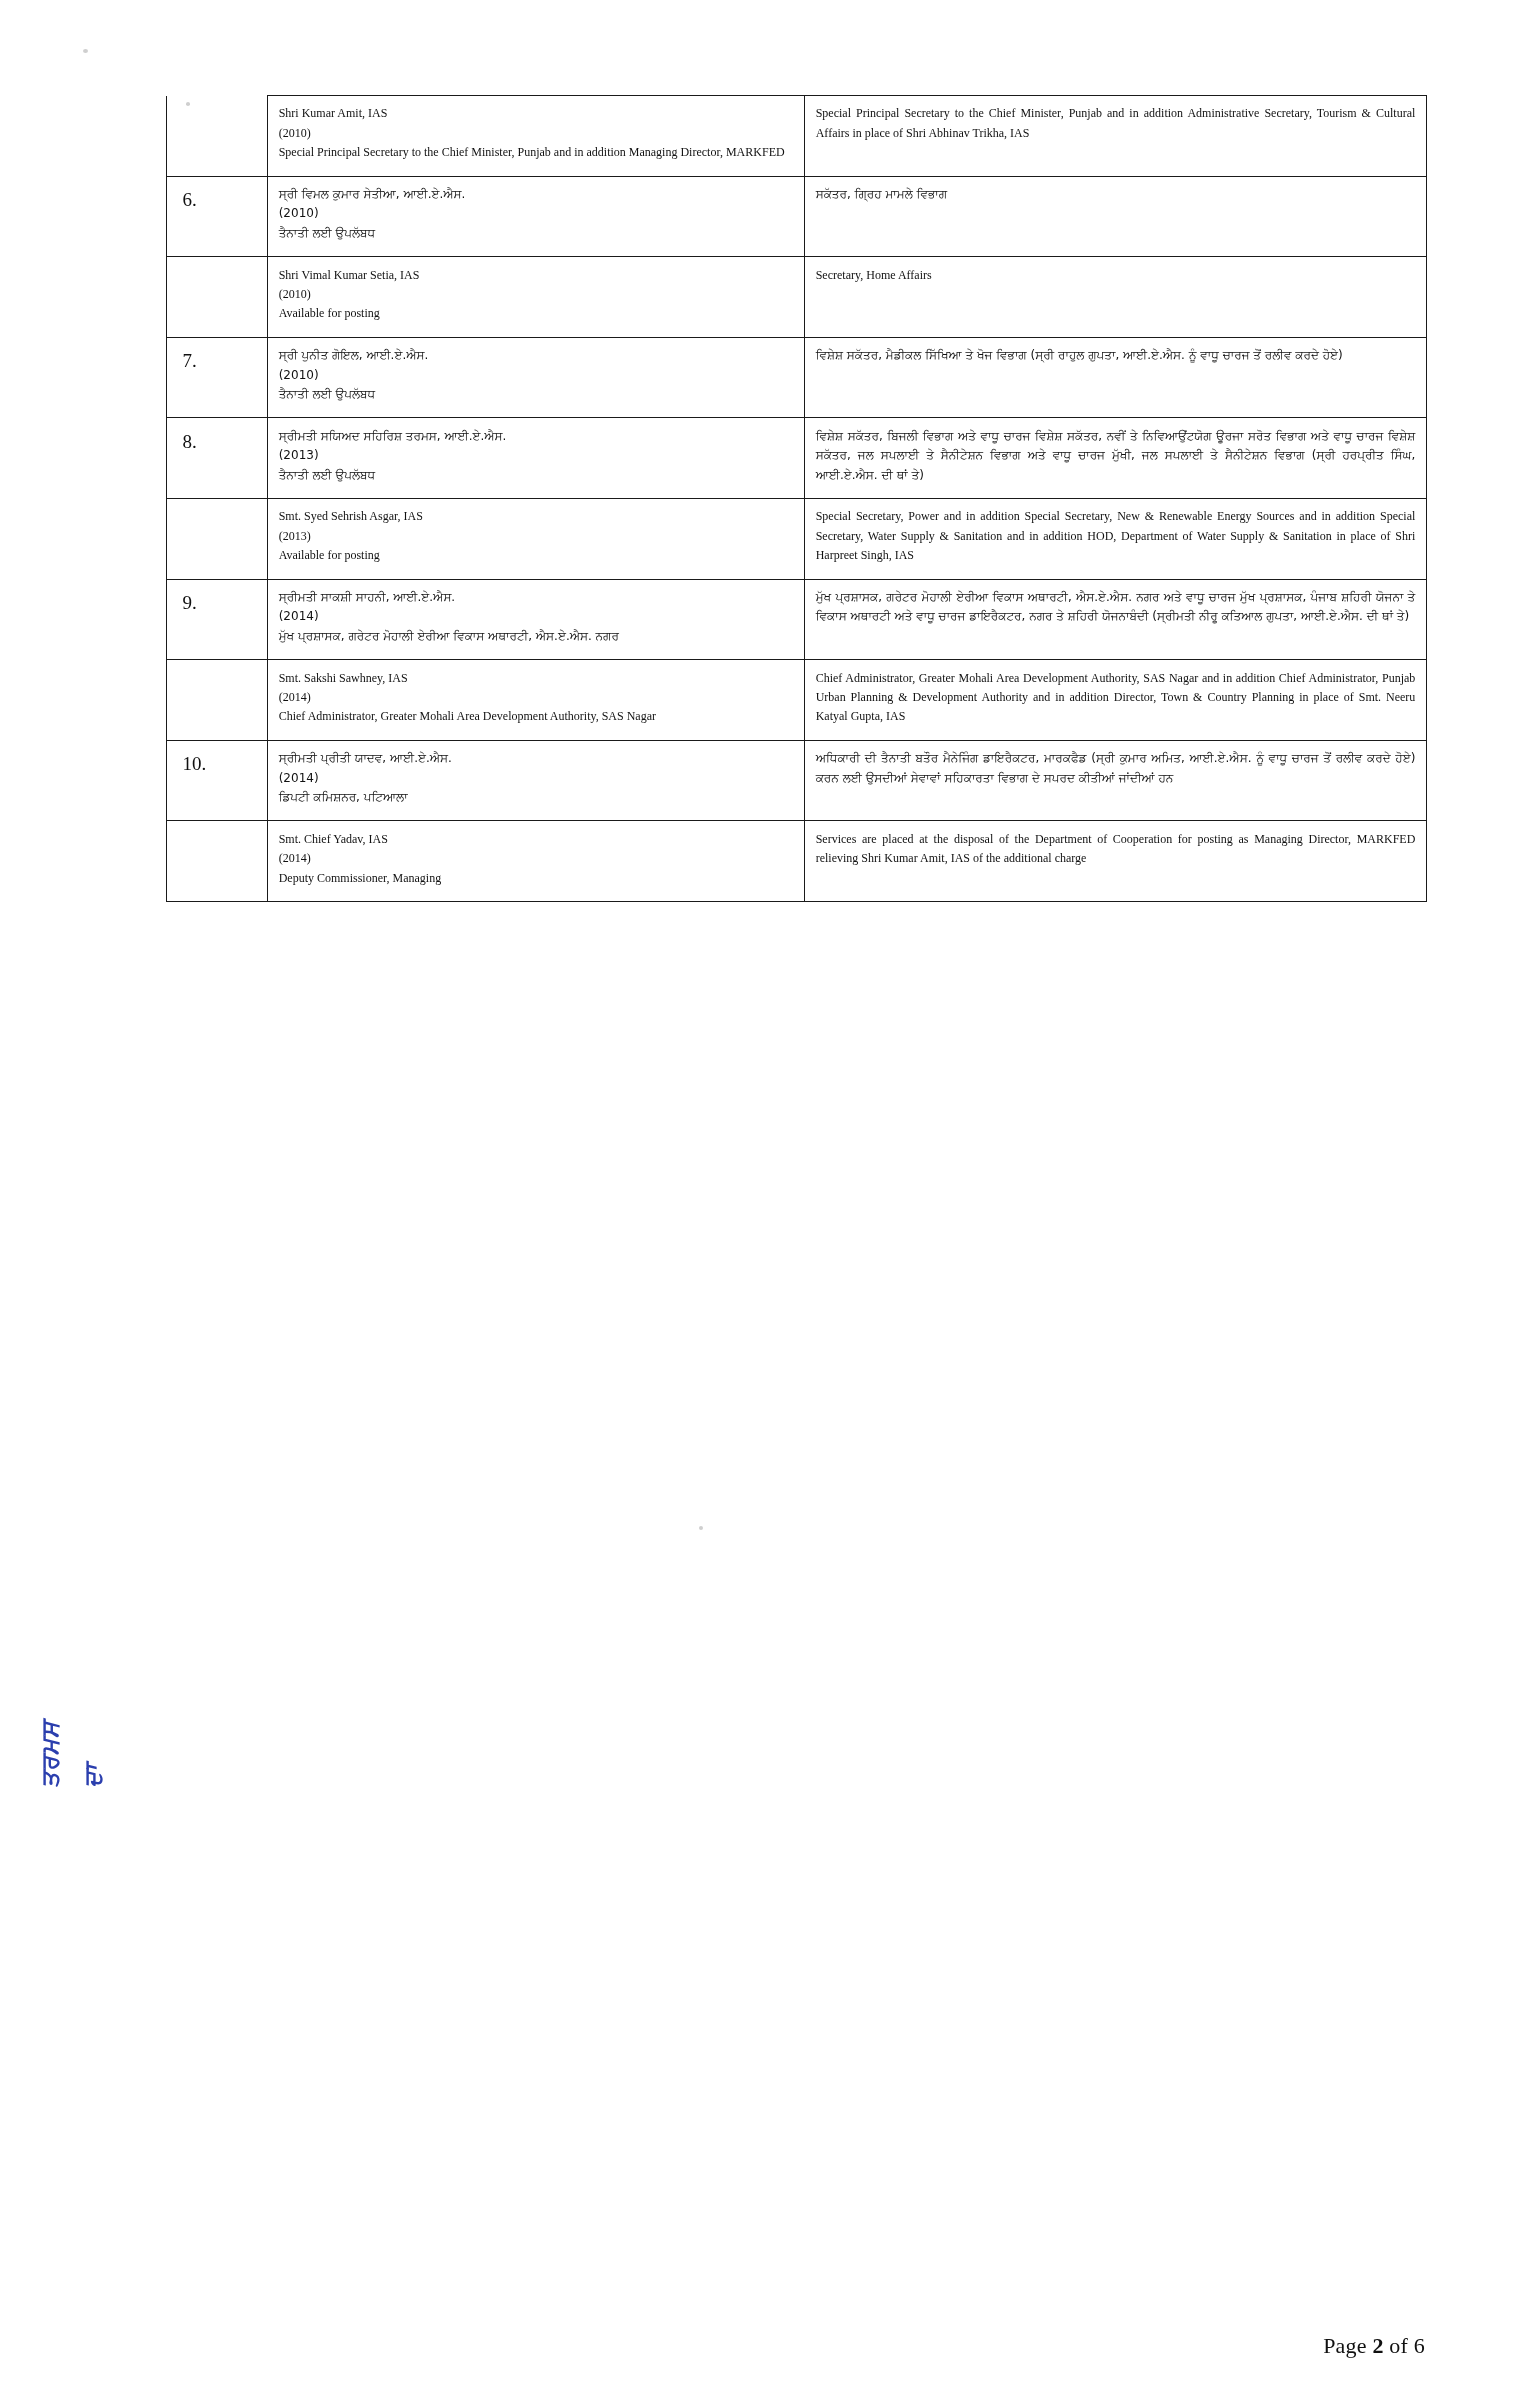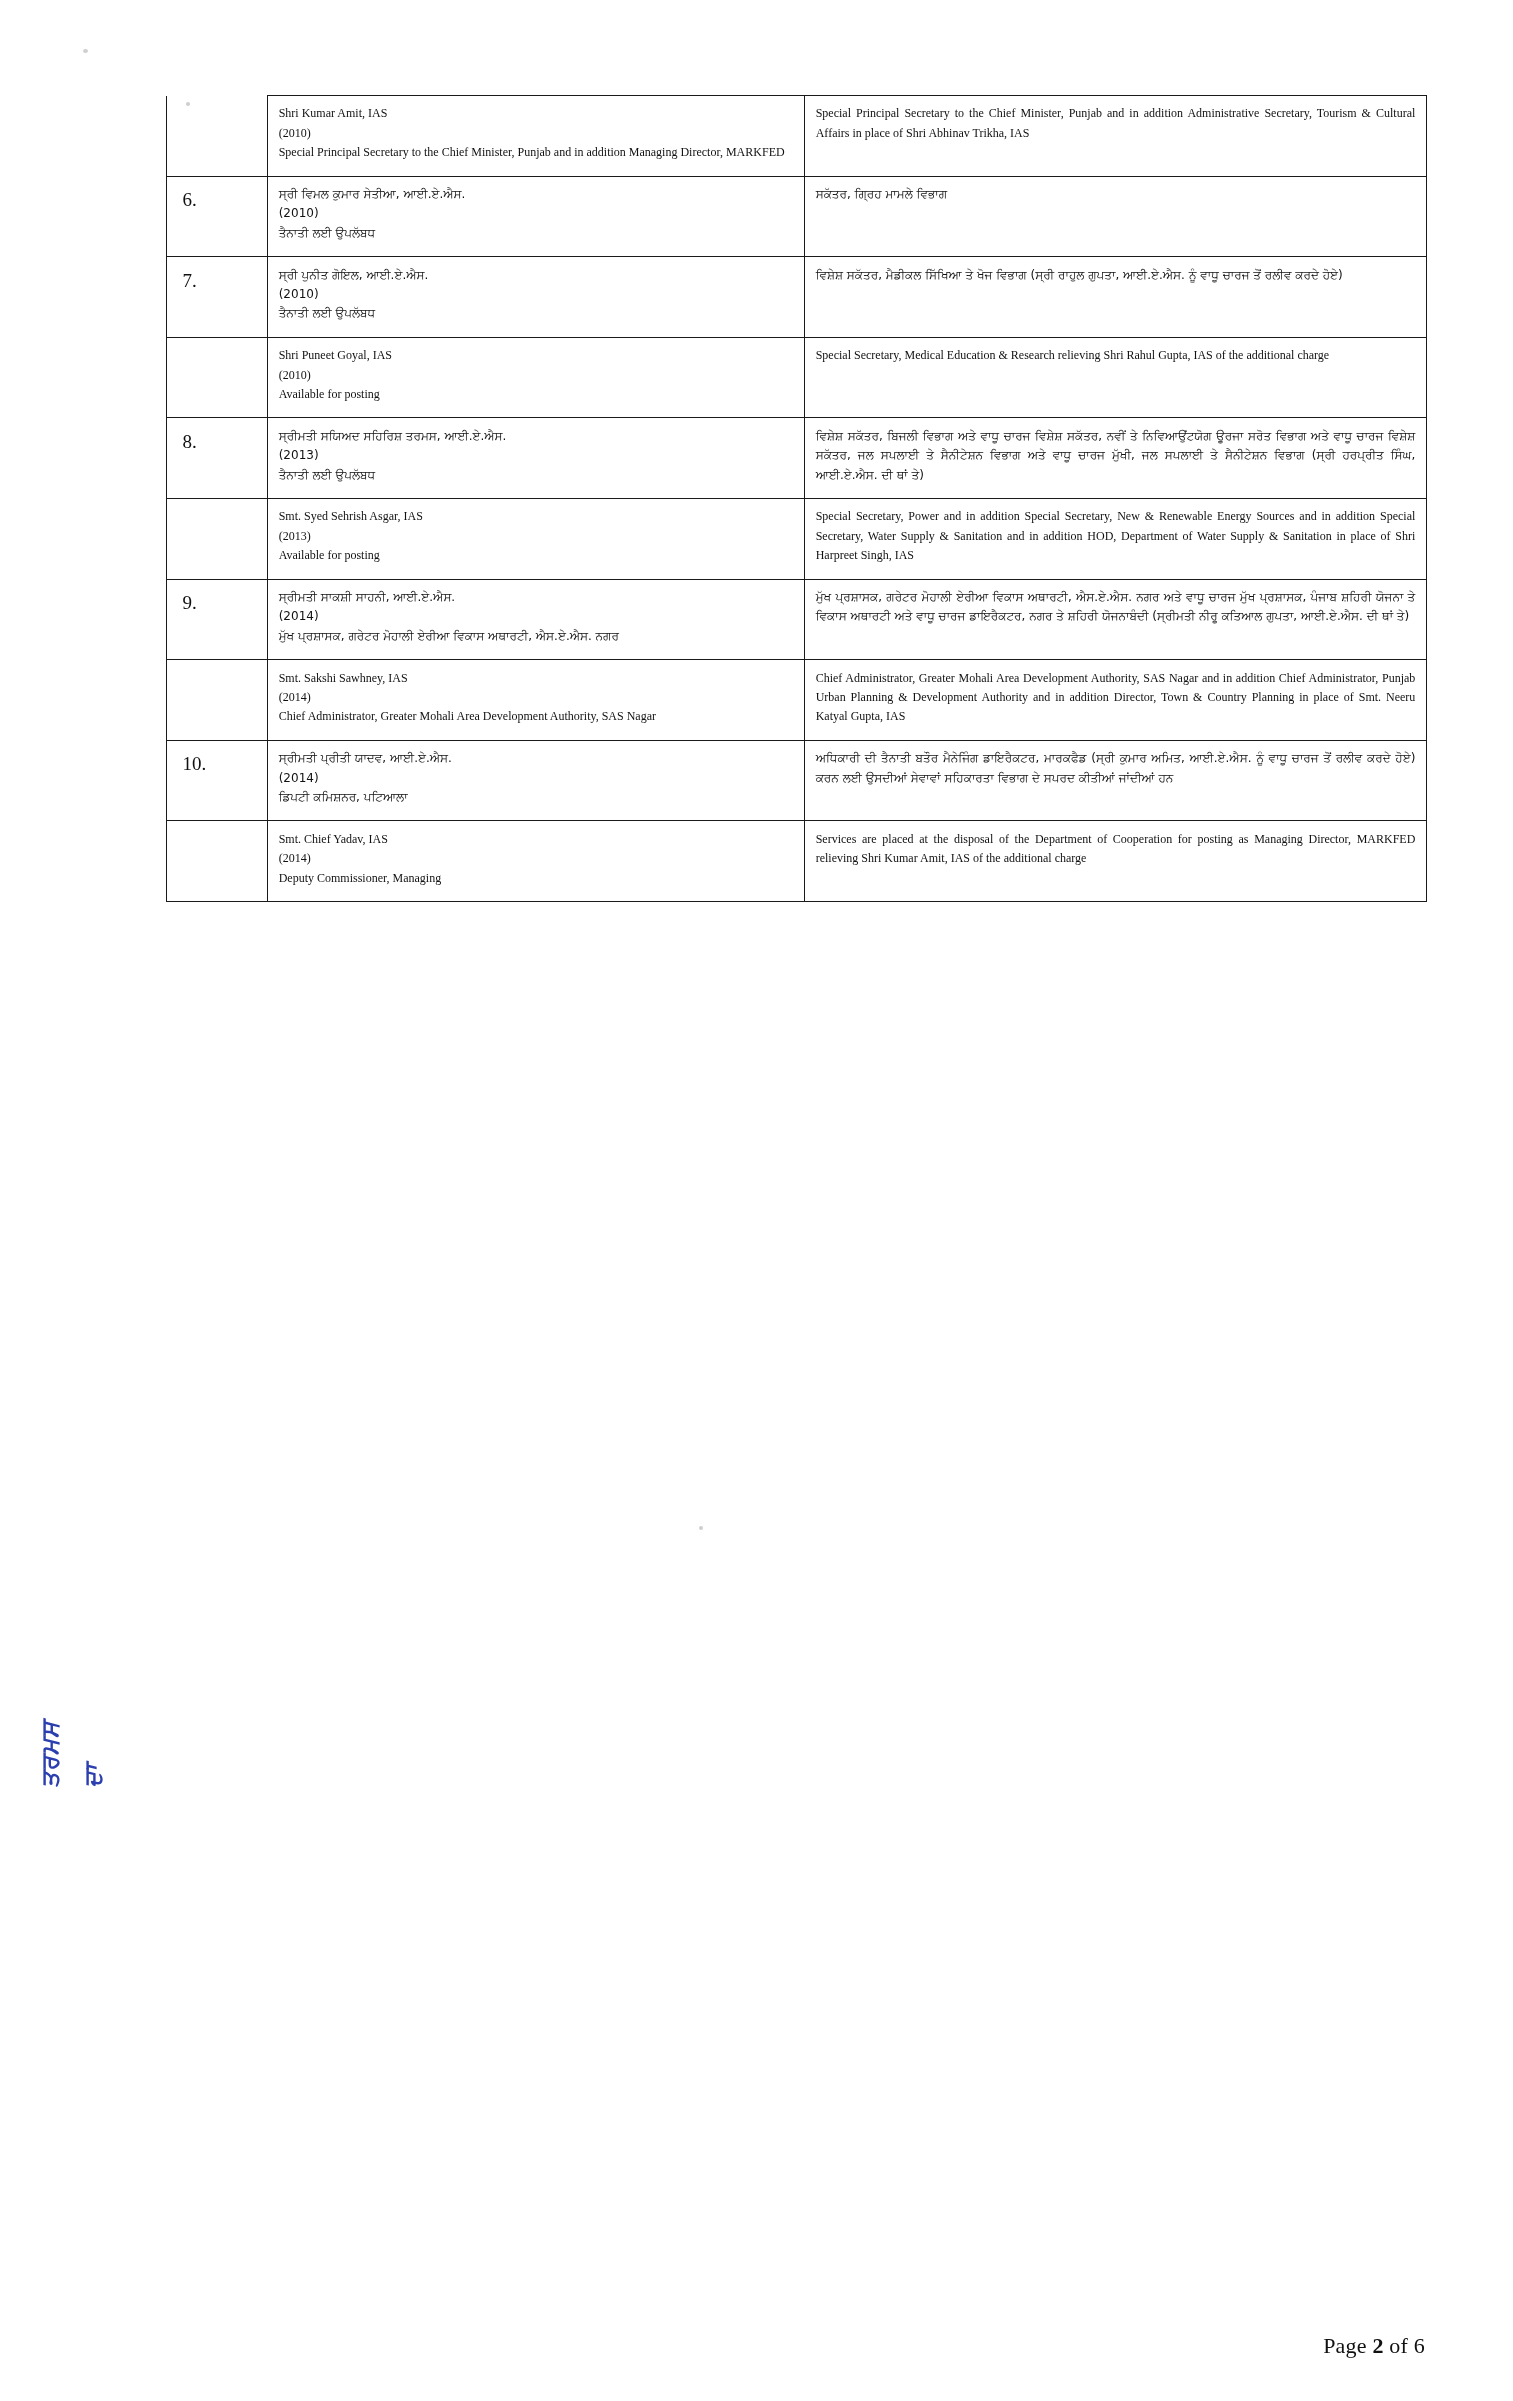--- a/index.html
+++ b/index.html
@@ -134,39 +134,39 @@
           <td class="justify pa">
             <span class="ln">ਸ੍ਰੀ ਵਿਮਲ ਕੁਮਾਰ ਸੇਤੀਆ, ਆਈ.ਏ.ਐਸ.</span>
             <span class="ln">(2010)</span>
             <span class="ln">ਤੈਨਾਤੀ ਲਈ ਉਪਲੱਬਧ</span>
           </td>
           <td class="justify pa">
             <span class="ln">ਸਕੱਤਰ, ਗ੍ਰਿਹ ਮਾਮਲੇ ਵਿਭਾਗ</span>
           </td>
         </tr>
         <tr>
+          <td class="sr nb-top"></td>
+          <td class="justify en">
+            <span class="ln">Shri Vimal Kumar Setia, IAS</span>
+            <span class="ln">(2010)</span>
+            <span class="ln">Available for posting</span>
+          </td>
+          <td class="justify en">
+            <span class="ln">Secretary, Home Affairs</span>
+          </td>
+        </tr>
+        <tr>
           <td class="sr">7.</td>
           <td class="justify pa">
             <span class="ln">ਸ੍ਰੀ ਪੁਨੀਤ ਗੋਇਲ, ਆਈ.ਏ.ਐਸ.</span>
             <span class="ln">(2010)</span>
             <span class="ln">ਤੈਨਾਤੀ ਲਈ ਉਪਲੱਬਧ</span>
           </td>
           <td class="justify pa">
             <span class="ln j">ਵਿਸ਼ੇਸ਼ ਸਕੱਤਰ, ਮੈਡੀਕਲ ਸਿੱਖਿਆ ਤੇ ਖੋਜ ਵਿਭਾਗ (ਸ੍ਰੀ ਰਾਹੁਲ ਗੁਪਤਾ, ਆਈ.ਏ.ਐਸ. ਨੂੰ ਵਾਧੂ ਚਾਰਜ ਤੋਂ ਰਲੀਵ ਕਰਦੇ ਹੋਏ)</span>
-          </td>
-        </tr>
-        <tr>
-          <td class="sr nb-top"></td>
-          <td class="justify en">
-            <span class="ln">Shri Puneet Goyal, IAS</span>
-            <span class="ln">(2010)</span>
-            <span class="ln">Available for posting</span>
-          </td>
-          <td class="justify en">
-            <span class="ln j">Special Secretary, Medical Education &amp; Research relieving Shri Rahul Gupta, IAS of the additional charge</span>
           </td>
         </tr>
         <tr>
           <td class="sr">8.</td>
           <td class="justify pa">
             <span class="ln">ਸ੍ਰੀਮਤੀ ਸਯਿਅਦ ਸਹਿਰਿਸ਼ ਤਰਮਸ, ਆਈ.ਏ.ਐਸ.</span>
             <span class="ln">(2013)</span>
             <span class="ln">ਤੈਨਾਤੀ ਲਈ ਉਪਲੱਬਧ</span>
           </td>
           <td class="justify pa">

